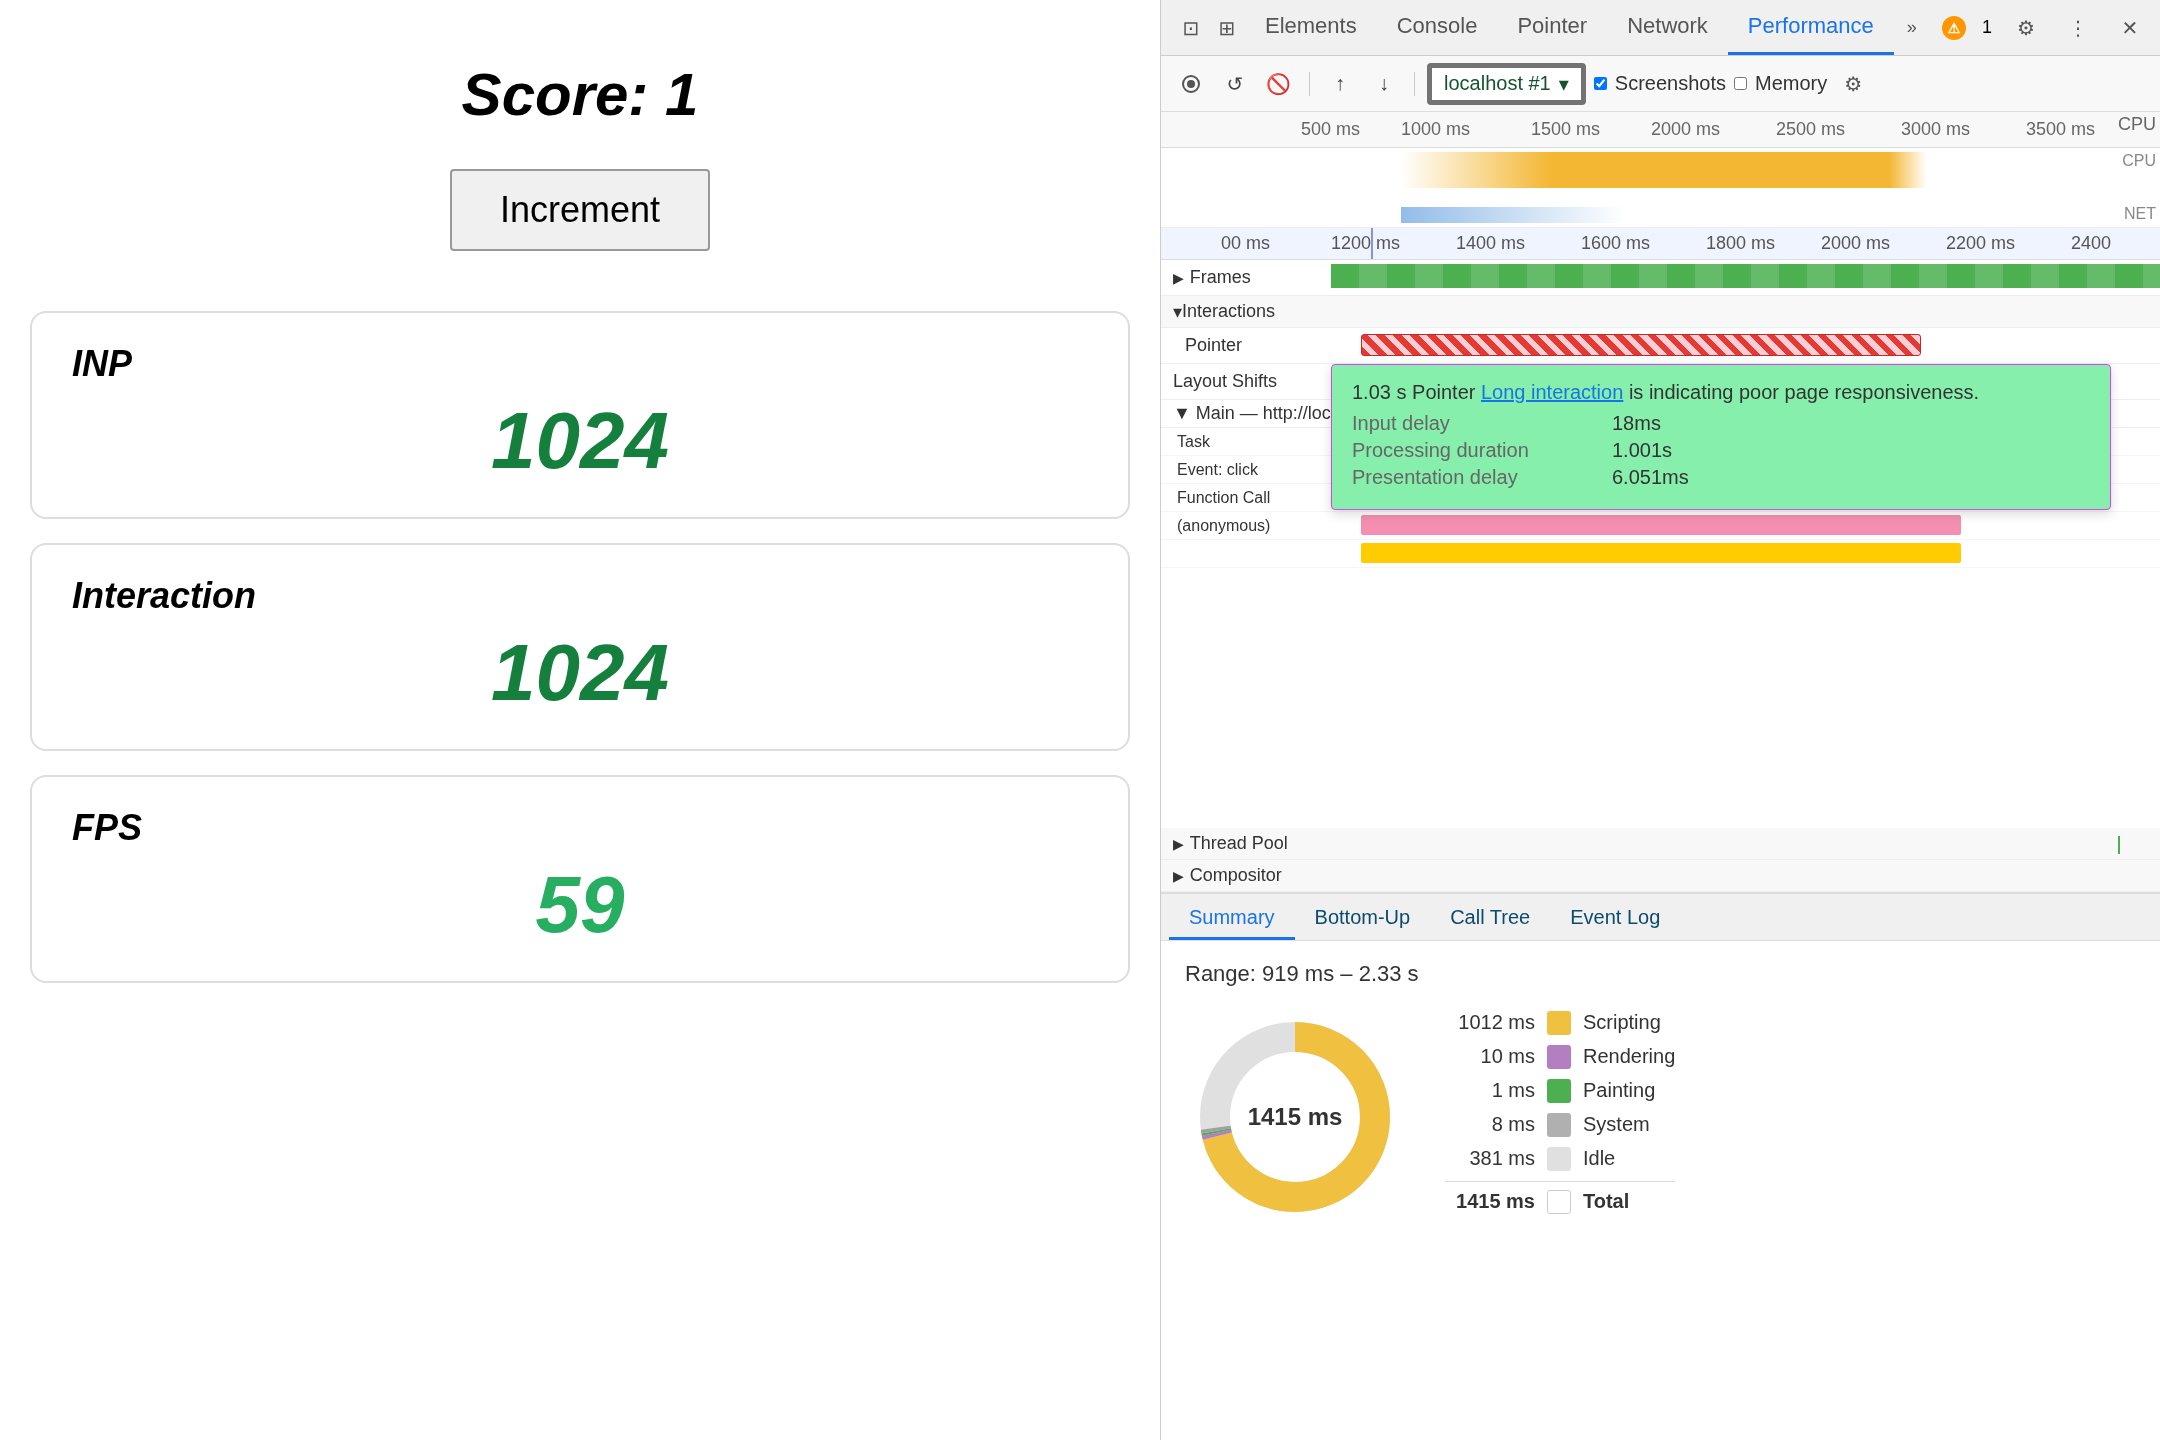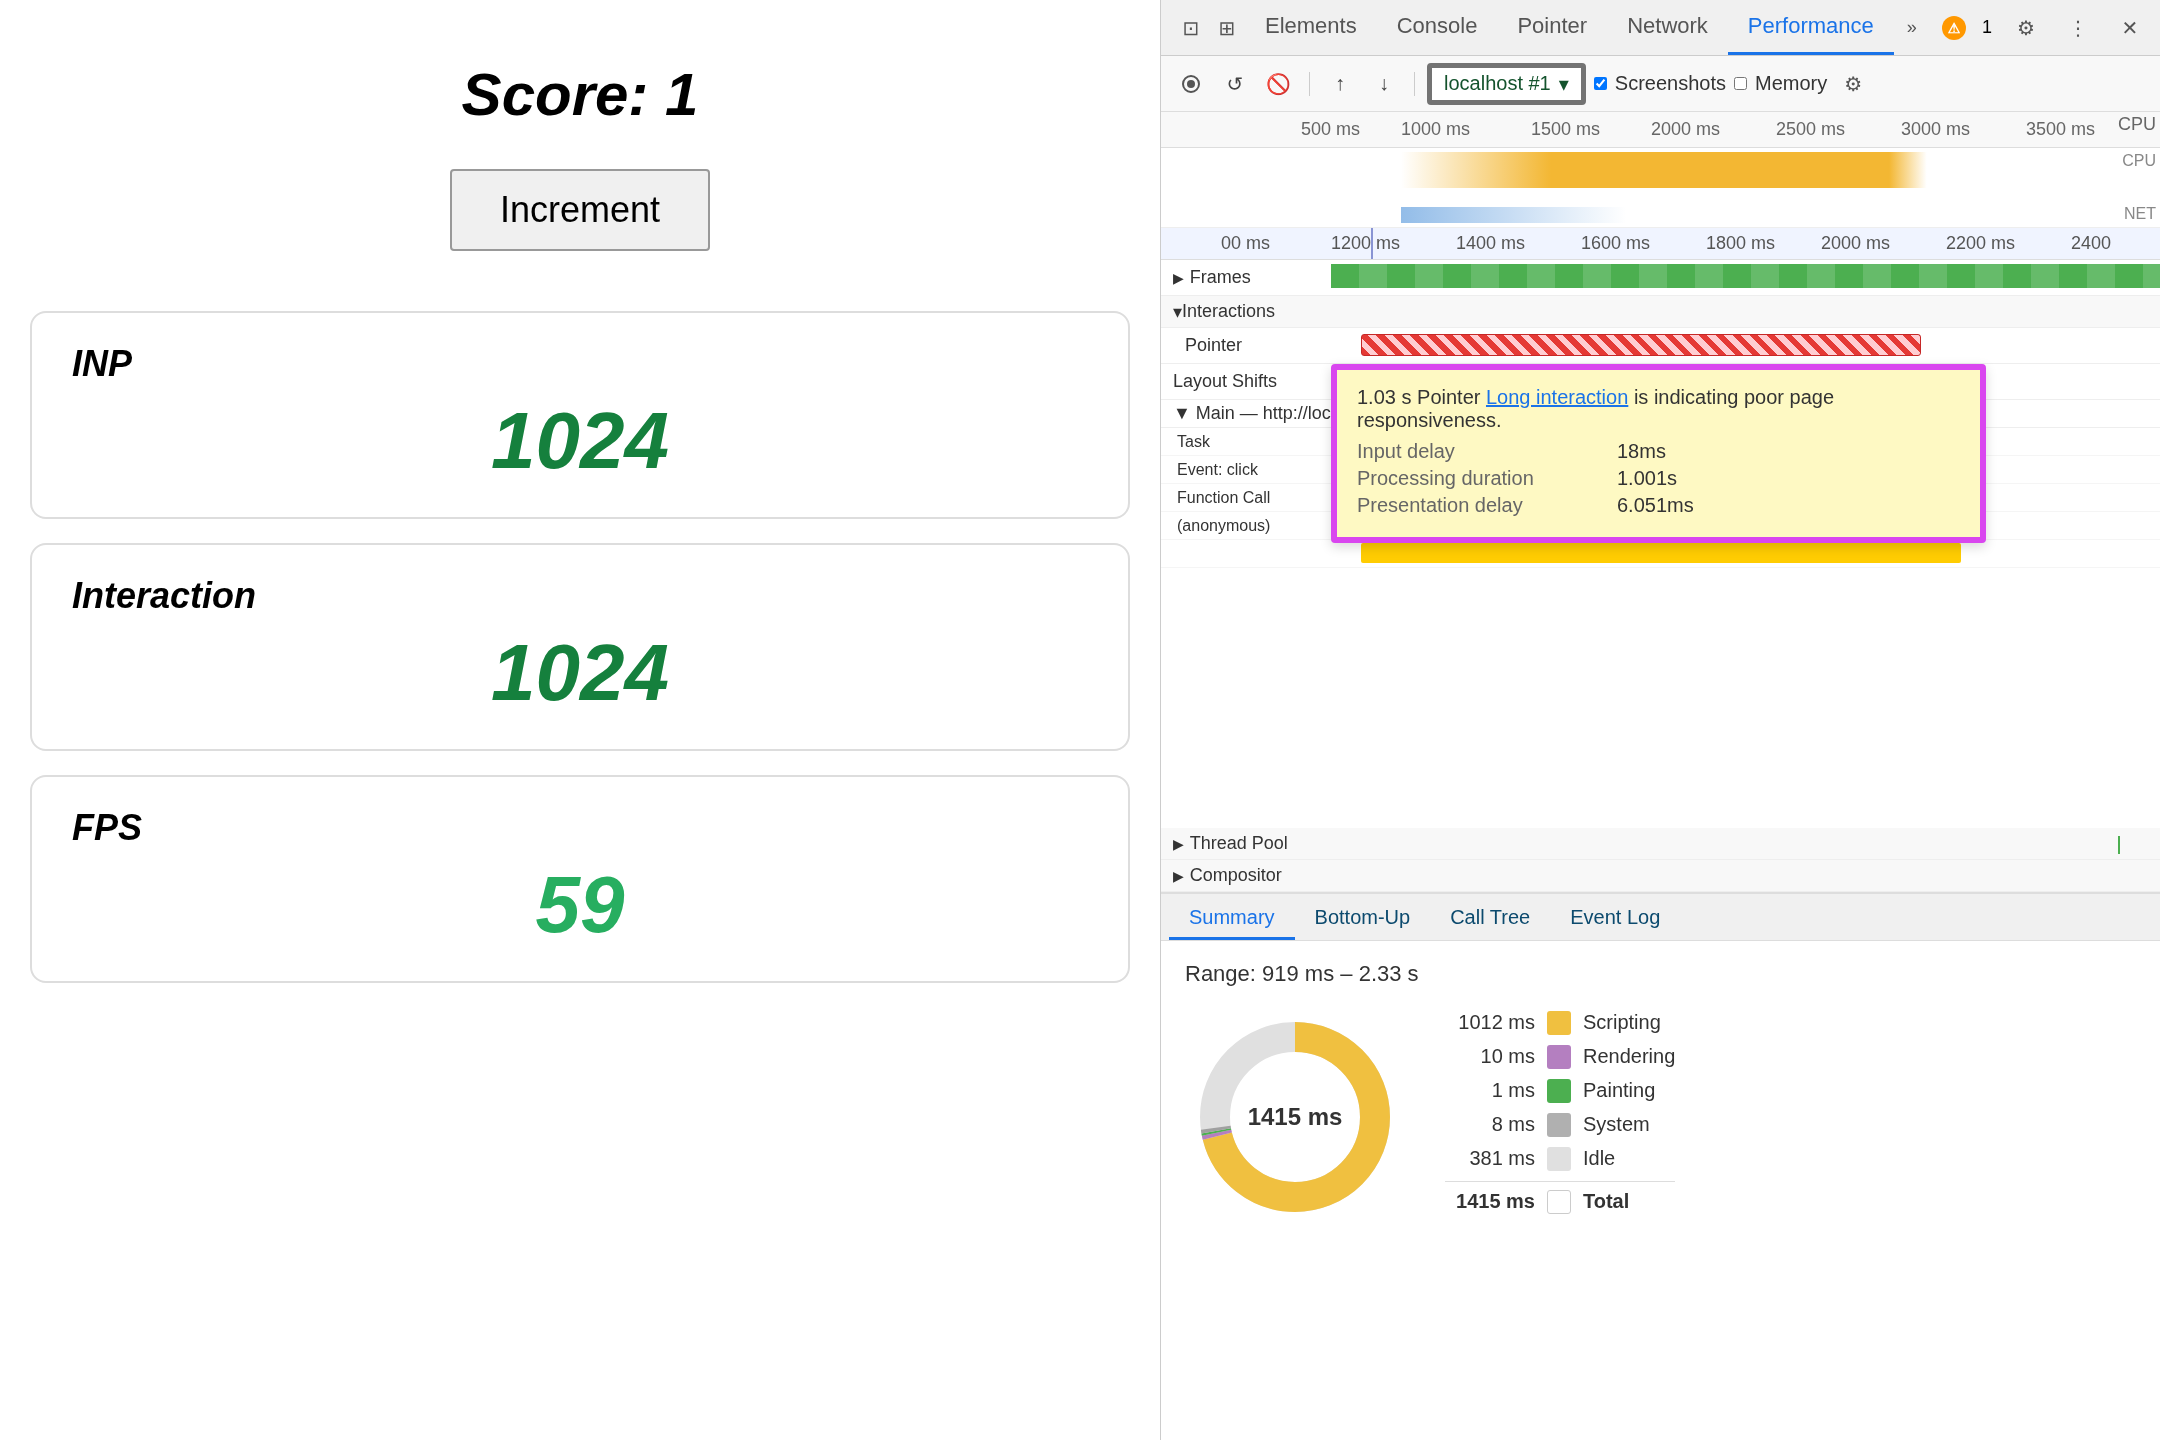--- a/index.html
+++ b/index.html
@@ -354,28 +354,28 @@
       );
       border: 1px solid #c62828;
       border-radius: 3px;
     }
 
     
     .tooltip-box {
       position: absolute;
       left: 170px;
       top: 36px;
-      background: #fef9c3;
-      border: 6px solid #d946ef;
+      background: #86efac;
+      border: 1px solid #d946ef;
       border-radius: 4px;
       padding: 16px 20px;
       box-shadow: 0 4px 12px rgba(0,0,0,0.15);
       z-index: 100;
       font-size: 20px;
-      width: 655px;
+      width: 780px;
     }
 
     .tooltip-title {
       font-size: 20px;
       color: #333;
       margin-bottom: 8px;
     }
 
     .tooltip-link {
       color: #1a73e8;

